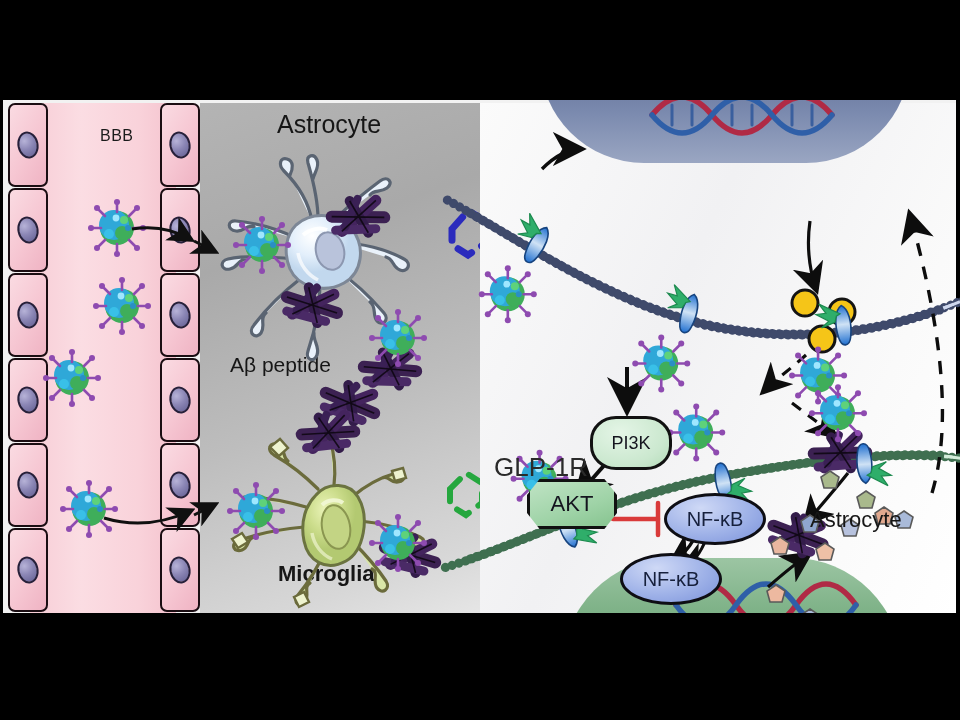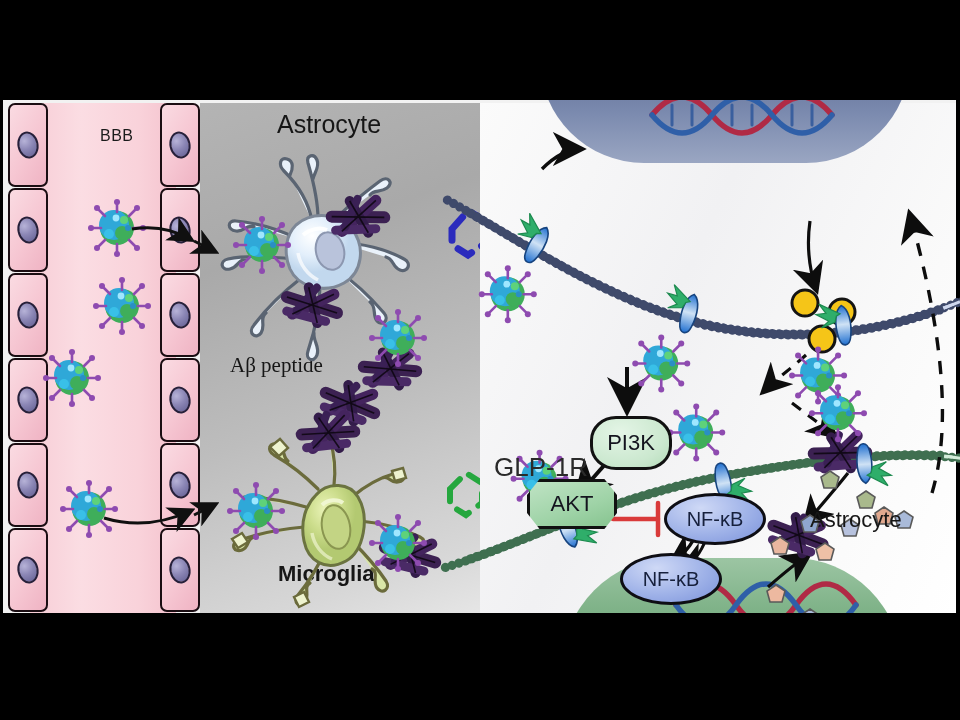--- a/index.html
+++ b/index.html
@@ -38,34 +38,34 @@
     background:linear-gradient(160deg,#b4b4b4 0%,#a9a9a9 28%,#bdbdbd 58%,#d7d7d7 88%,#e6e6e6 100%);}
 
   
   #cellpanel{position:absolute;left:480px;top:3px;width:476px;height:512px;
     background:linear-gradient(115deg,#fbfbfb 0%,#f1f1f3 40%,#fafafa 75%,#ffffff 100%);}
 
   
   .lbl{position:absolute;color:#161616;white-space:nowrap;
        font-family:"Liberation Sans",sans-serif;}
   .lbl-astro{left:77px;top:7px;font-size:25px;}
-  .lbl-abeta{left:30px;top:250px;font-size:21px;font-family:Liberation Serif, serif;}
+  .lbl-abeta{left:30px;top:250px;font-size:21px;}
   .lbl-micro{left:78px;top:458px;font-size:22px;font-weight:bold;}
   .lbl-glp{left:14px;top:349px;font-size:26px;color:#2a2a2a;}
   .lbl-cyto{left:330px;top:404px;font-size:22px;}
 
   
   .node{position:absolute;display:flex;align-items:center;justify-content:center;
     font-family:"Liberation Sans",sans-serif;color:#14141e;}
   .node-gata3{left:85px;top:26px;width:118px;height:50px;border-radius:50%;
     background:radial-gradient(ellipse at 34% 28%,#ffd9cb 0%,#f9c0ad 60%,#efae9b 100%);
     border:3px solid #0b0b0b;font-size:24px;letter-spacing:.5px;}
   .node-pi3k{left:110px;top:313px;width:76px;height:48px;
     background:radial-gradient(ellipse at 36% 28%,#e4f5e6 0%,#cbe8cf 65%,#b5dcba 100%);
-    border:3px solid #111;border-radius:26px/24px;font-size:22px;}
+    border:3px solid #111;border-radius:26px/24px;font-size:18px;}
   .node-akt{left:47px;top:376px;width:84px;height:44px;
     background:linear-gradient(160deg,#bfe3c4 0%,#9fd3a7 60%,#87c490 100%);
     border:3px solid #111;font-size:22px;
     clip-path:polygon(14% 0,86% 0,100% 32%,100% 68%,86% 100%,14% 100%,0 68%,0 32%);}
   .node-nfkb1{left:184px;top:390px;width:96px;height:46px;border-radius:50%;
     background:radial-gradient(ellipse at 35% 26%,#cfd9f6 0%,#9fb2e8 55%,#7b92da 100%);
     border:3px solid #0e0e14;font-size:20px;color:#16203c;}
   .node-nfkb2{left:140px;top:450px;width:96px;height:46px;border-radius:50%;
     background:radial-gradient(ellipse at 35% 26%,#cfd9f6 0%,#9fb2e8 55%,#7b92da 100%);
     border:3px solid #0e0e14;font-size:20px;color:#16203c;}

